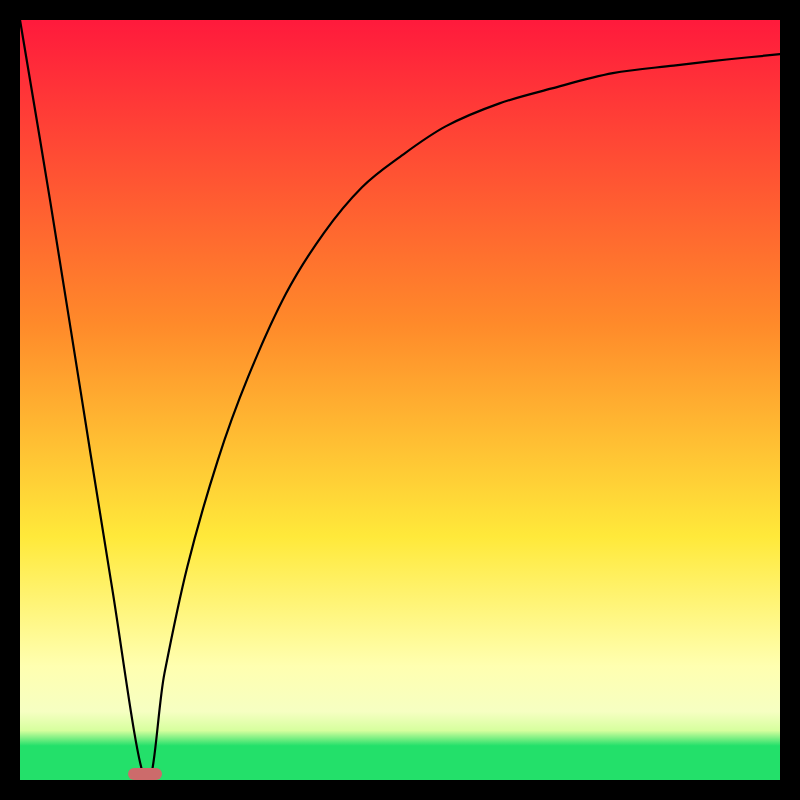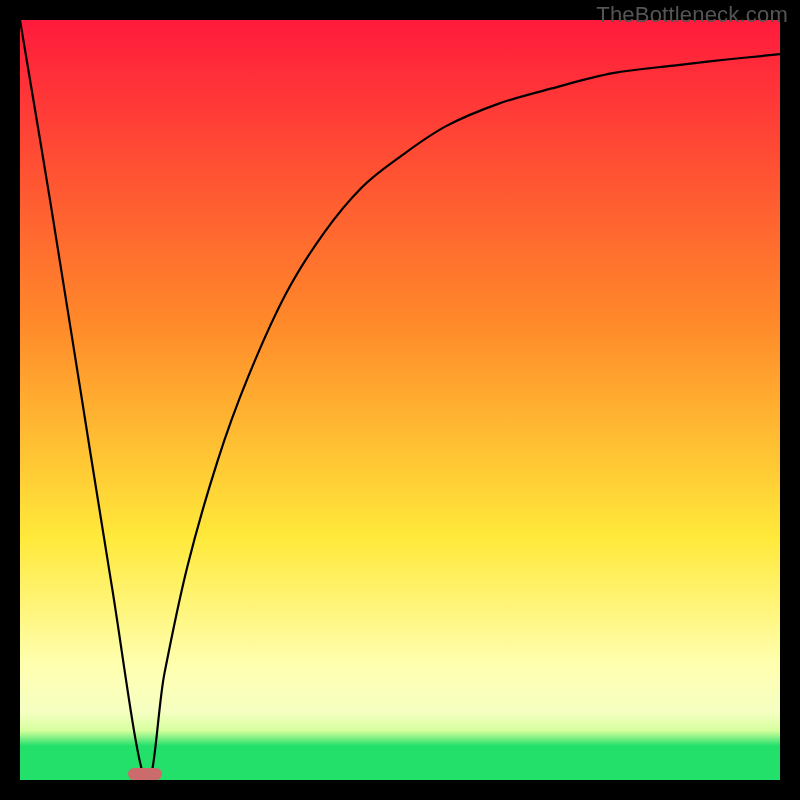--- a/index.html
+++ b/index.html
@@ -66,14 +66,13 @@
 
 <div class="frame">
   <div class="gradient"></div>
 
   <svg class="curve" viewBox="0 0 760 760" preserveAspectRatio="none">
     <path id="curve-path" fill="none" stroke-width="2.2" stroke-linecap="round" stroke-linejoin="round" d="M 0.00 0.00 C 5.07 30.40, 20.27 120.33, 30.40 182.40 C 40.53 244.47, 50.67 309.07, 60.80 372.40 C 70.93 435.73, 80.43 497.80, 91.20 562.40 C 101.97 627.00, 116.53 744.80, 125.40 760.00 C 134.27 775.20, 137.43 689.07, 144.40 653.60 C 151.37 618.13, 158.33 582.67, 167.20 547.20 C 176.07 511.73, 187.47 472.47, 197.60 440.80 C 207.73 409.13, 216.60 385.07, 228.00 357.20 C 239.40 329.33, 253.33 297.67, 266.00 273.60 C 278.67 249.53, 291.33 230.53, 304.00 212.80 C 316.67 195.07, 329.33 179.87, 342.00 167.20 C 354.67 154.53, 366.07 146.93, 380.00 136.80 C 393.93 126.67, 409.13 115.27, 425.60 106.40 C 442.07 97.53, 461.07 89.93, 478.80 83.60 C 496.53 77.27, 513.00 73.47, 532.00 68.40 C 551.00 63.33, 572.53 57.00, 592.80 53.20 C 613.07 49.40, 634.60 47.88, 653.60 45.60 C 672.60 43.32, 689.07 41.42, 706.80 39.52 C 724.53 37.62, 751.13 35.09, 760.00 34.20" stroke="#000000"></path>
   </svg>
 
   <div class="marker" id="min-marker" style="left: 145.4px; top: 773.92px; width: 34px; height: 12px;"></div>
 
-  <div class="watermark">TheBottleneck.com</div>
 </div>
 
 </body></html>

